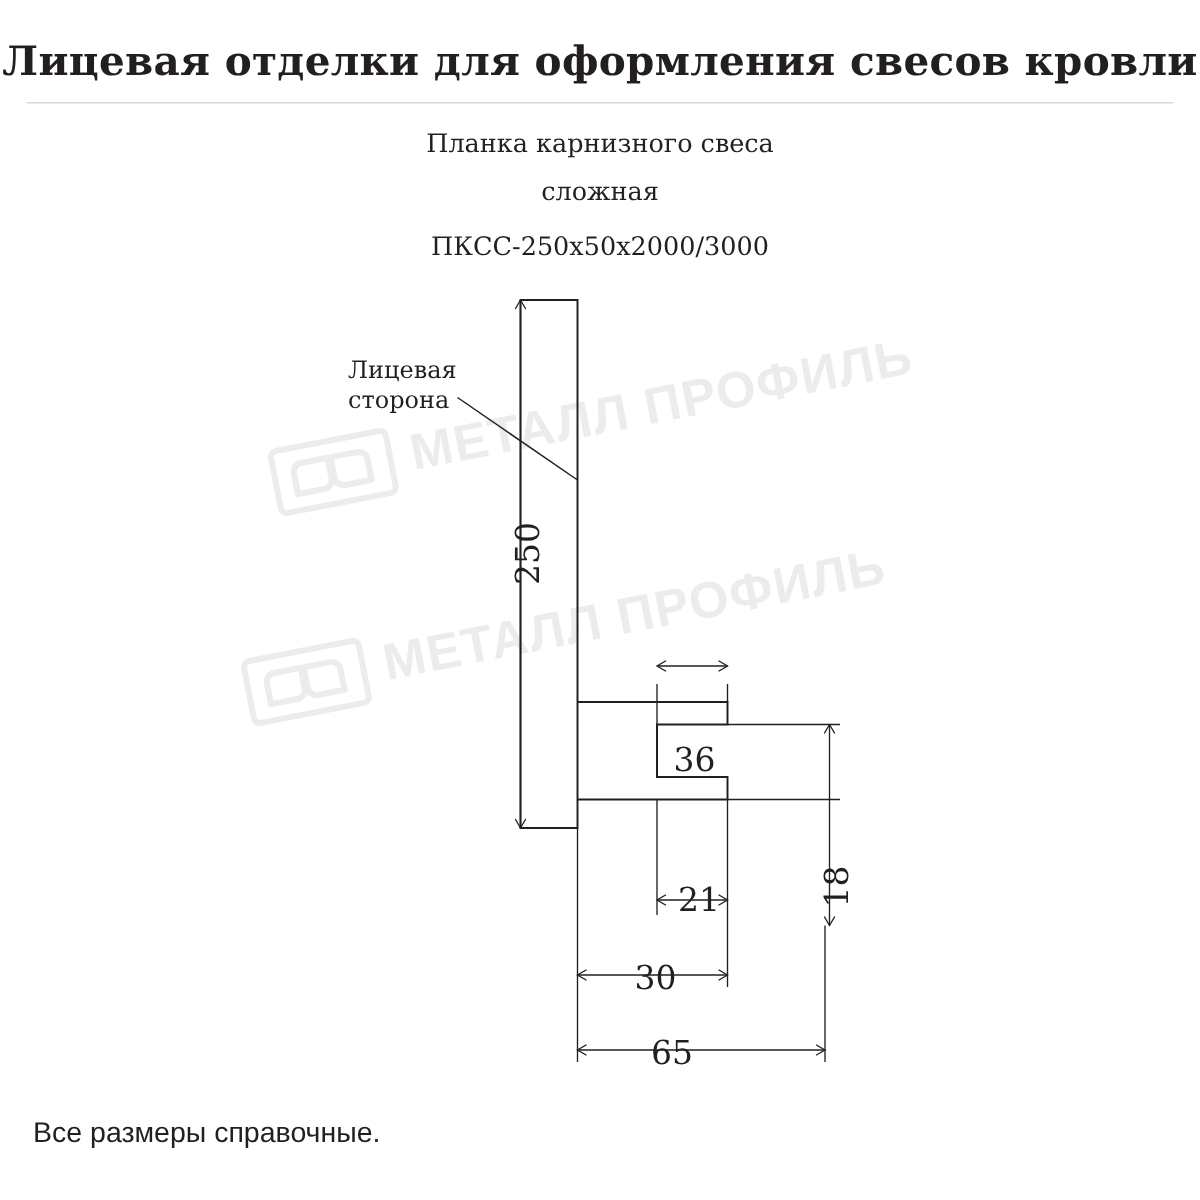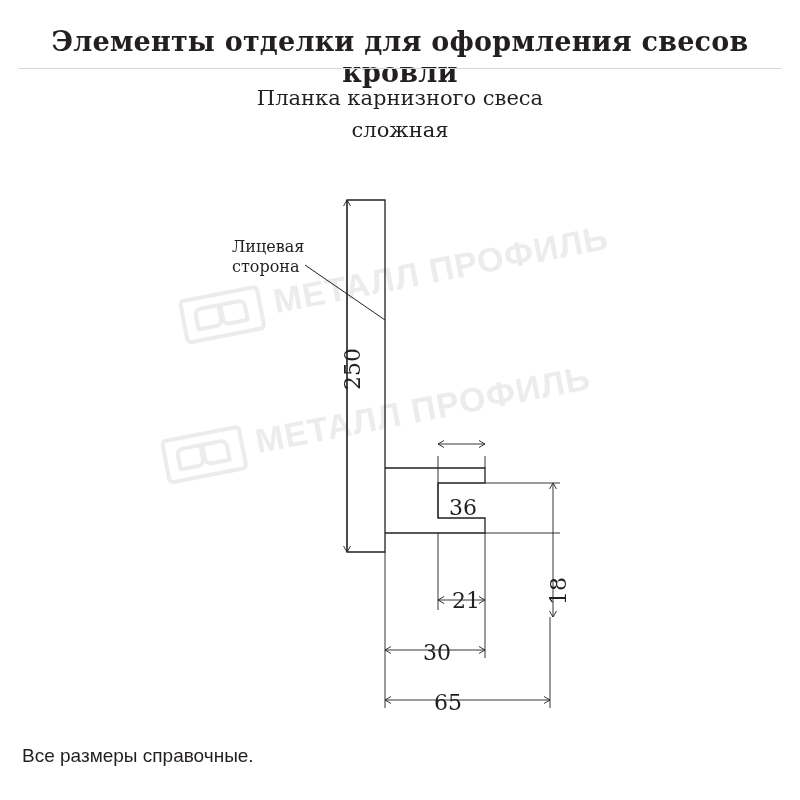--- a/index.html
+++ b/index.html
@@ -43,21 +43,21 @@
     height: 1px;
     background: #d8d8d8;
   }
 
   .subtitle {
     position: absolute;
     left: 0;
     width: 800px;
     text-align: center;
     font-family: "DejaVu Serif", "Liberation Serif", serif;
-    font-size: 21px;
+    font-size: 17px;
     color: #231f20;
   }
   .subtitle.l1 { top: 86px; }
   .subtitle.l2 { top: 118px; text-align: center; }
   .subtitle.l3 { top: 155px; }
 
   
   .wm {
     position: absolute;
     color: #ececed;
@@ -138,25 +138,26 @@
     color: #231f20;
   }
   .footnote.f1 { top: 745px; }
   .footnote.f2 { top: 768px; }
 </style>
 </head>
 <body>
 
 <div class="page">
 
-  <div class="title">Элементы отделки для оформления свесов кровли</div>
+  <div class="title">Лицевая отделки для оформления свесов кровли</div>
   <div class="hr"></div>
 
   <div class="subtitle l1">Планка карнизного свеса</div>
   <div class="subtitle l2">сложная</div>
+  <div class="subtitle l3">ПКСС-250х50х2000/3000</div>
 
   <div class="wm wm1">
     <span class="lg"></span><span>МЕТАЛЛ ПРОФИЛЬ</span>
   </div>
   <div class="wm wm2">
     <span class="lg"></span><span>МЕТАЛЛ ПРОФИЛЬ</span>
   </div>
 
   <div class="drawing">
     <svg width="800" height="560" viewBox="0 0 800 560">

